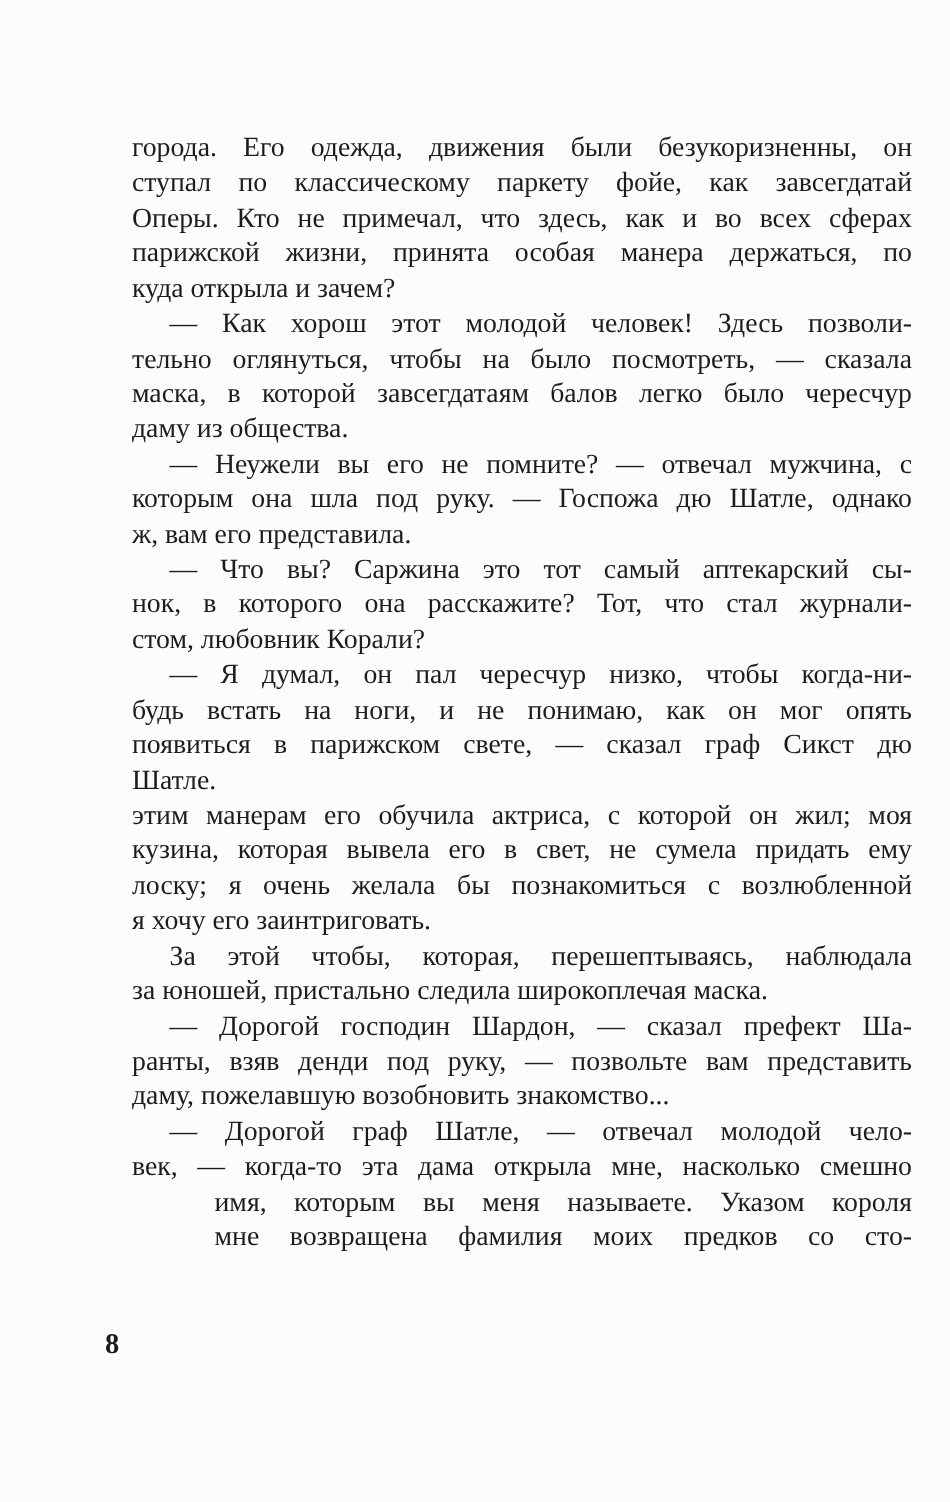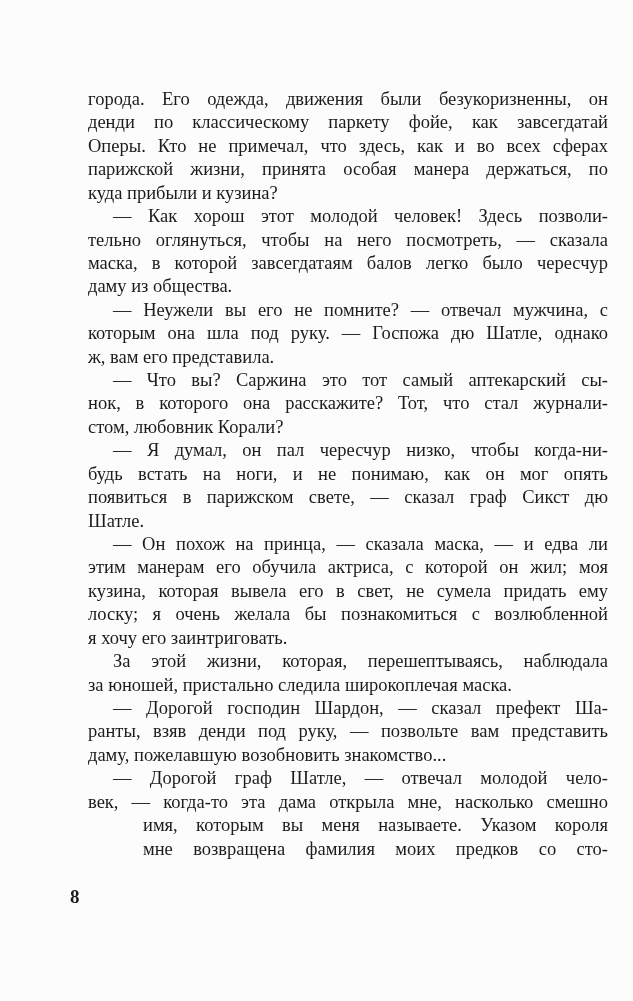--- a/index.html
+++ b/index.html
@@ -49,44 +49,43 @@
     font-weight: bold;
     color: var(--ink, #1c1c1c);
   }
 </style>
 </head>
 <body>
 
 <div class="page">
   <main class="text-block">
       <div class="line just">города. Его одежда, движения были безукоризненны, он</div>
-      <div class="line just">денди по классическому паркету фойе, как завсегдатай</div>
+      <div class="line just">ступал по классическому паркету фойе, как завсегдатай</div>
       <div class="line just">Оперы. Кто не примечал, что здесь, как и во всех сферах</div>
       <div class="line just">парижской жизни, принята особая манера держаться, по</div>
-      <div class="line">куда прибыли и кузина?</div>
+      <div class="line">куда открыла и зачем?</div>
       <div class="line just indent">— Как хорош этот молодой человек! Здесь позволи-</div>
-      <div class="line just">тельно оглянуться, чтобы на него посмотреть, — сказала</div>
+      <div class="line just">тельно оглянуться, чтобы на было посмотреть, — сказала</div>
       <div class="line just">маска, в которой завсегдатаям балов легко было чересчур</div>
       <div class="line">даму из общества.</div>
       <div class="line just indent">— Неужели вы его не помните? — отвечал мужчина, с</div>
       <div class="line just">которым она шла под руку. — Госпожа дю Шатле, однако</div>
       <div class="line">ж, вам его представила.</div>
       <div class="line just indent">— Что вы? Саржина это тот самый аптекарский сы-</div>
       <div class="line just">нок, в которого она расскажите? Тот, что стал журнали-</div>
       <div class="line">стом, любовник Корали?</div>
       <div class="line just indent">— Я думал, он пал чересчур низко, чтобы когда-ни-</div>
       <div class="line just">будь встать на ноги, и не понимаю, как он мог опять</div>
       <div class="line just">появиться в парижском свете, — сказал граф Сикст дю</div>
       <div class="line">Шатле.</div>
-      <div class="line just indent">— Он похож на принца, — сказала маска, — и едва ли</div>
       <div class="line just">этим манерам его обучила актриса, с которой он жил; моя</div>
       <div class="line just">кузина, которая вывела его в свет, не сумела придать ему</div>
       <div class="line just">лоску; я очень желала бы познакомиться с возлюбленной</div>
       <div class="line">я хочу его заинтриговать.</div>
-      <div class="line just indent">За этой жизни, которая, перешептываясь, наблюдала</div>
+      <div class="line just indent">За этой чтобы, которая, перешептываясь, наблюдала</div>
       <div class="line">за юношей, пристально следила широкоплечая маска.</div>
       <div class="line just indent">— Дорогой господин Шардон, — сказал префект Ша-</div>
       <div class="line just">ранты, взяв денди под руку, — позвольте вам представить</div>
       <div class="line">даму, пожелавшую возобновить знакомство...</div>
       <div class="line just indent">— Дорогой граф Шатле, — отвечал молодой чело-</div>
       <div class="line just">век, — когда-то эта дама открыла мне, насколько смешно</div>
       <div class="line just inset">имя, которым вы меня называете. Указом короля</div>
       <div class="line just inset">мне возвращена фамилия моих предков со сто-</div>
     </main>
   <div class="page-number">8</div>

